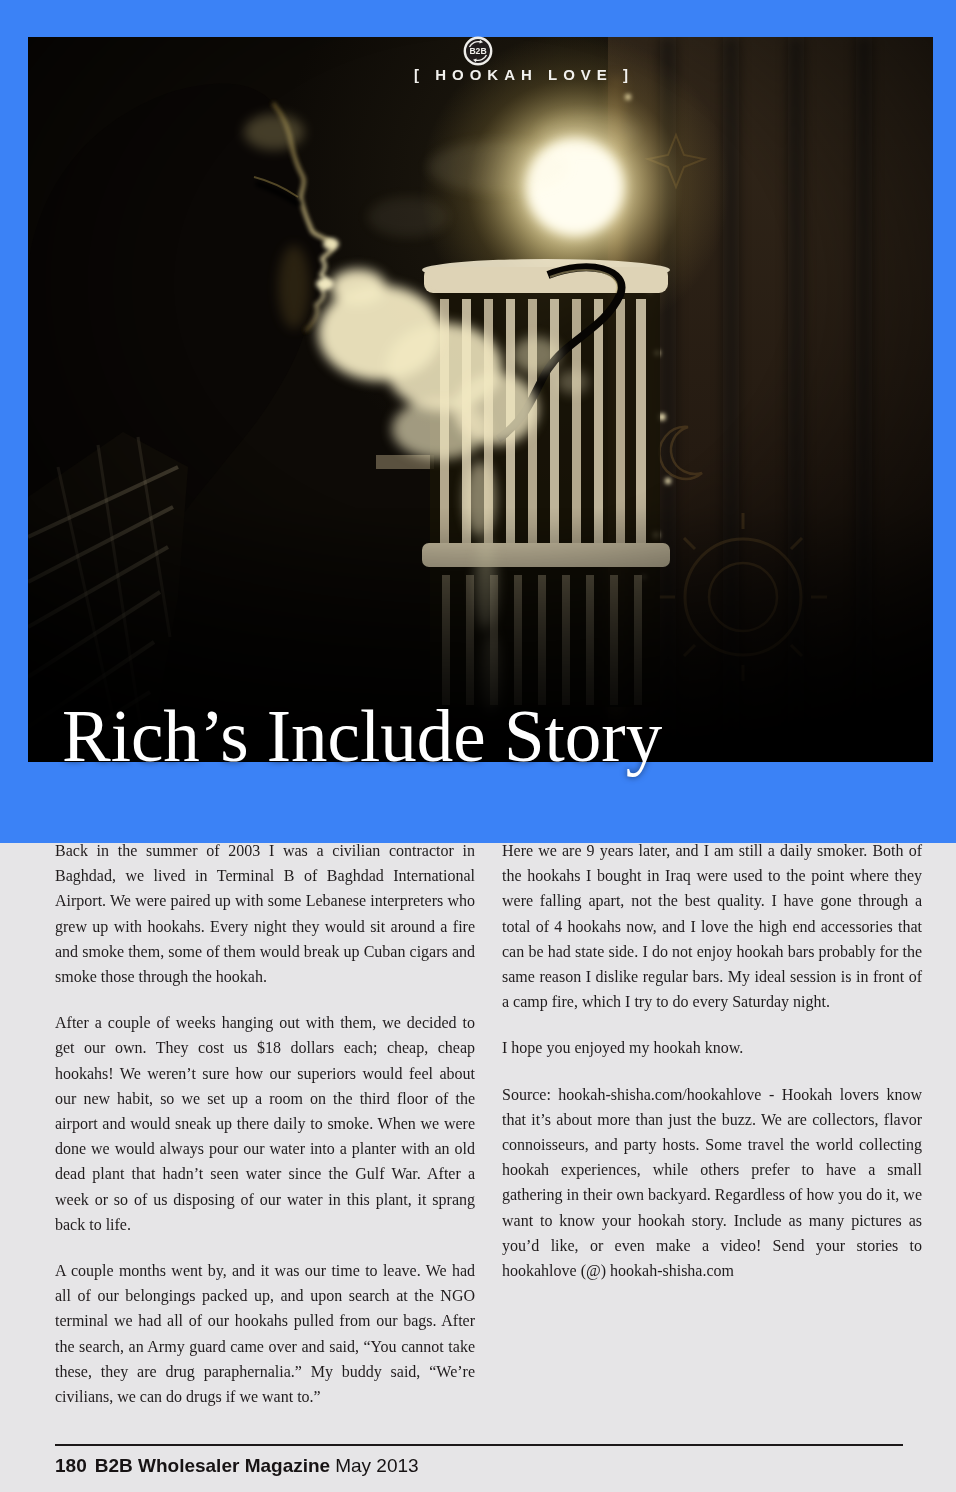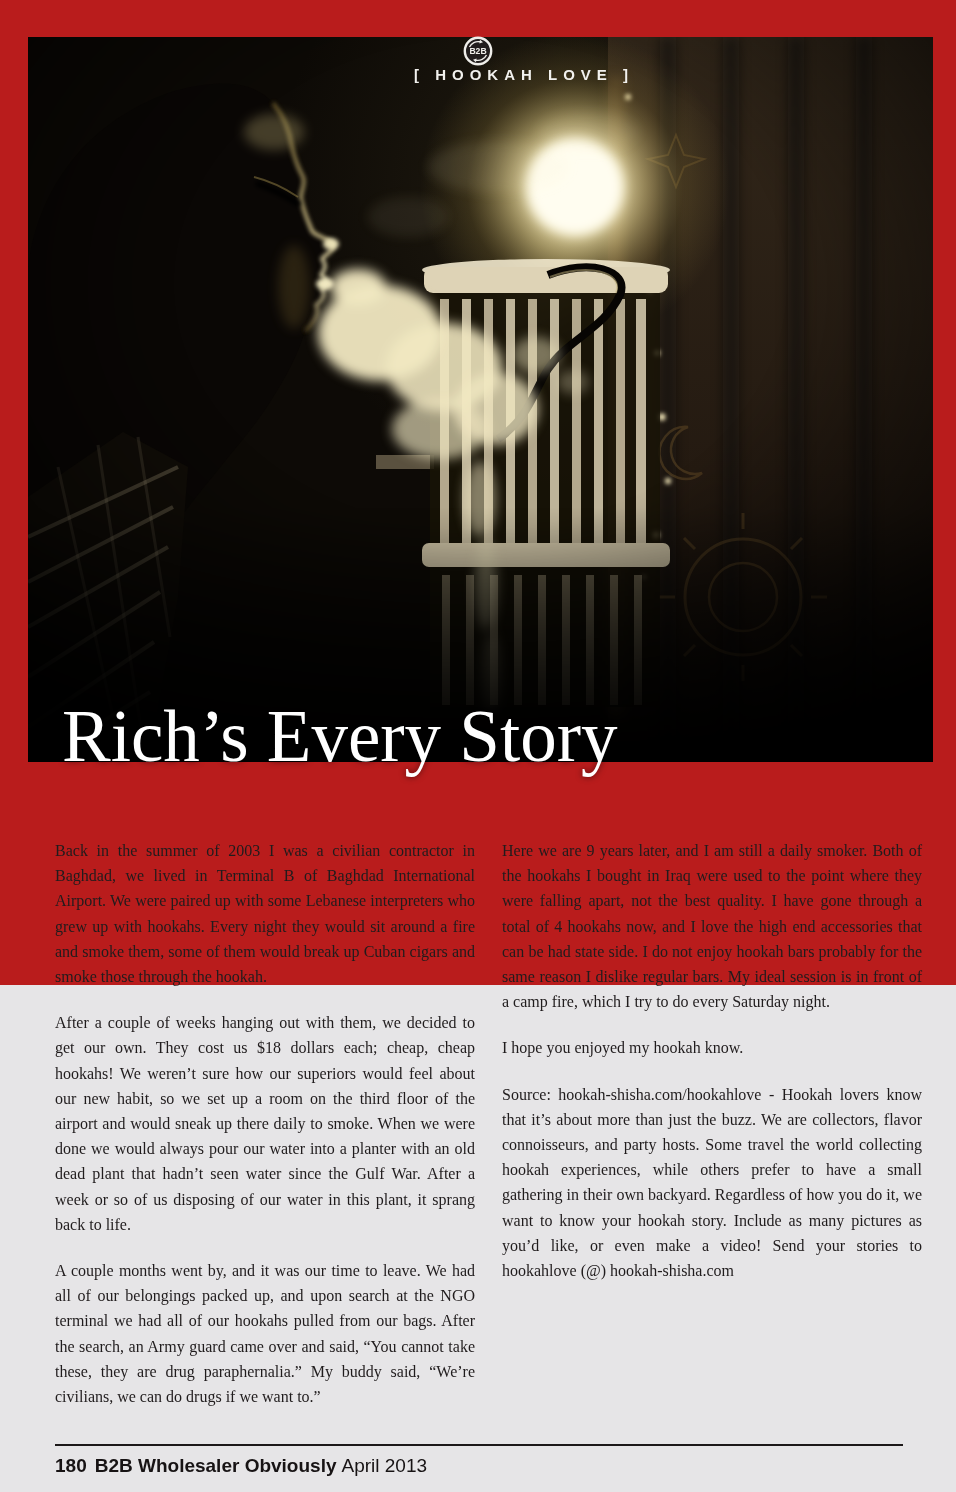--- a/index.html
+++ b/index.html
@@ -1,19 +1,19 @@
 <!DOCTYPE html>
 <html><head>
 <meta charset="utf-8">
 <style>
   html,body{margin:0;padding:0;background:#cfcfd1;}
   .page{position:relative;width:956px;height:1492px;margin:0 auto;background:#e6e5e7;overflow:hidden;
         font-family:"Liberation Serif",serif;}
   
-  .hero{position:absolute;top:0;left:0;width:956px;height:985px;background:#b91c1c;}
+  .hero{position:absolute;top:0;left:0;width:956px;height:843px;background:#3b82f6;}
   .photo{position:absolute;left:28px;top:37px;width:905px;height:725px;background:#070503;overflow:hidden;}
   .photo svg{display:block;}
   .badge{position:absolute;left:463px;top:36px;width:30px;height:30px;}
   .hookah-label{position:absolute;top:66px;left:0;width:100%;text-align:center;
     font-family:"Liberation Sans",sans-serif;font-weight:700;font-size:15px;letter-spacing:6px;
     color:#f2f1ee;padding-left:46px;}
   .hero-title{position:absolute;left:62px;top:700px;font-size:73px;line-height:1;
     font-family:"Liberation Serif",serif;font-weight:400;color:#ffffff;white-space:nowrap;
     text-shadow:0 0 6px rgba(0,0,0,0.6);}
   
@@ -226,35 +226,35 @@
       <circle cx="15" cy="15" r="13.2" fill="#211d1d" stroke="#efeeea" stroke-width="2.4"></circle>
       <path d="M6.5,11 A9.5,9.5 0 0 1 17,5.8" fill="none" stroke="#efeeea" stroke-width="1.4"></path>
       <polygon points="17,3.8 20,6.2 16.4,7.6" fill="#efeeea"></polygon>
       <path d="M23.5,19 A9.5,9.5 0 0 1 13,24.2" fill="none" stroke="#efeeea" stroke-width="1.4"></path>
       <polygon points="13,26.2 10,23.8 13.6,22.4" fill="#efeeea"></polygon>
       <text x="15" y="18.2" text-anchor="middle" font-family="Liberation Sans, sans-serif" font-size="8.6" font-weight="bold" fill="#efeeea">B2B</text>
     </svg>
 
     <div class="hookah-label">[ HOOKAH LOVE ]</div>
 
-    <div class="hero-title">Rich’s Every Story</div>
+    <div class="hero-title">Rich’s Include Story</div>
   </div>
 
   <div class="content">
     <div class="cols">
       <div class="col">
         <p>Back in the summer of 2003 I was a civilian contractor in Baghdad, we lived in Terminal B of Baghdad International Airport. We were paired up with some Lebanese interpreters who grew up with hookahs. Every night they would sit around a fire and smoke them, some of them would break up Cuban cigars and smoke those through the hookah.</p>
         <p>After a couple of weeks hanging out with them, we decided to get our own. They cost us $18 dollars each; cheap, cheap hookahs! We weren’t sure how our superiors would feel about our new habit, so we set up a room on the third floor of the airport and would sneak up there daily to smoke. When we were done we would always pour our water into a planter with an old dead plant that hadn’t seen water since the Gulf War. After a week or so of us disposing of our water in this plant, it sprang back to life.</p>
         <p>A couple months went by, and it was our time to leave. We had all of our belongings packed up, and upon search at the NGO terminal we had all of our hookahs pulled from our bags. After the search, an Army guard came over and said, “You cannot take these, they are drug paraphernalia.” My buddy said, “We’re civilians, we can do drugs if we want to.”</p>
       </div>
       <div class="col">
         <p>Here we are 9 years later, and I am still a daily smoker.  Both of the hookahs I bought in Iraq were used to the point where they were falling apart, not the best quality. I have gone through a total of 4 hookahs now, and I love the high end accessories that can be had state side. I do not enjoy hookah bars probably for the same reason I dislike regular bars. My ideal session is in front of a camp fire, which I try to do every Saturday night.</p>
         <p>I hope you enjoyed my hookah know.</p>
         <p>Source: hookah-shisha.com/hookahlove - Hookah lovers know that it’s about more than just the buzz. We are collectors, flavor connoisseurs, and party hosts. Some travel the world collecting hookah experiences, while others prefer to have a small gathering in their own backyard. Regardless of how you do it, we want to know your hookah story. Include as many pictures as you’d like, or even make a video! Send your stories to hookahlove (@) hookah-shisha.com</p>
       </div>
     </div>
   </div>
 
   <div class="footer">
-    <span class="num">180</span><span class="mag">B2B Wholesaler Obviously</span><span class="date">April  2013</span>
+    <span class="num">180</span><span class="mag">B2B Wholesaler Magazine</span><span class="date">May  2013</span>
   </div>
 
 </div>
 
 </body></html>

